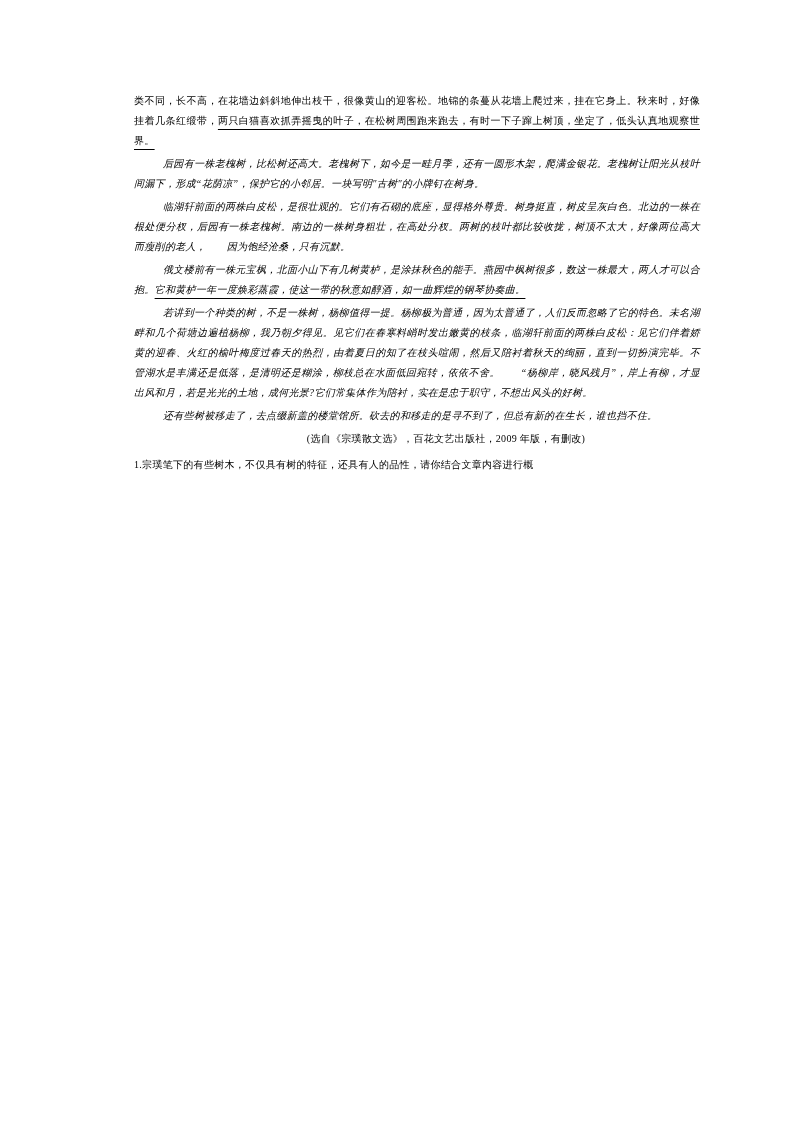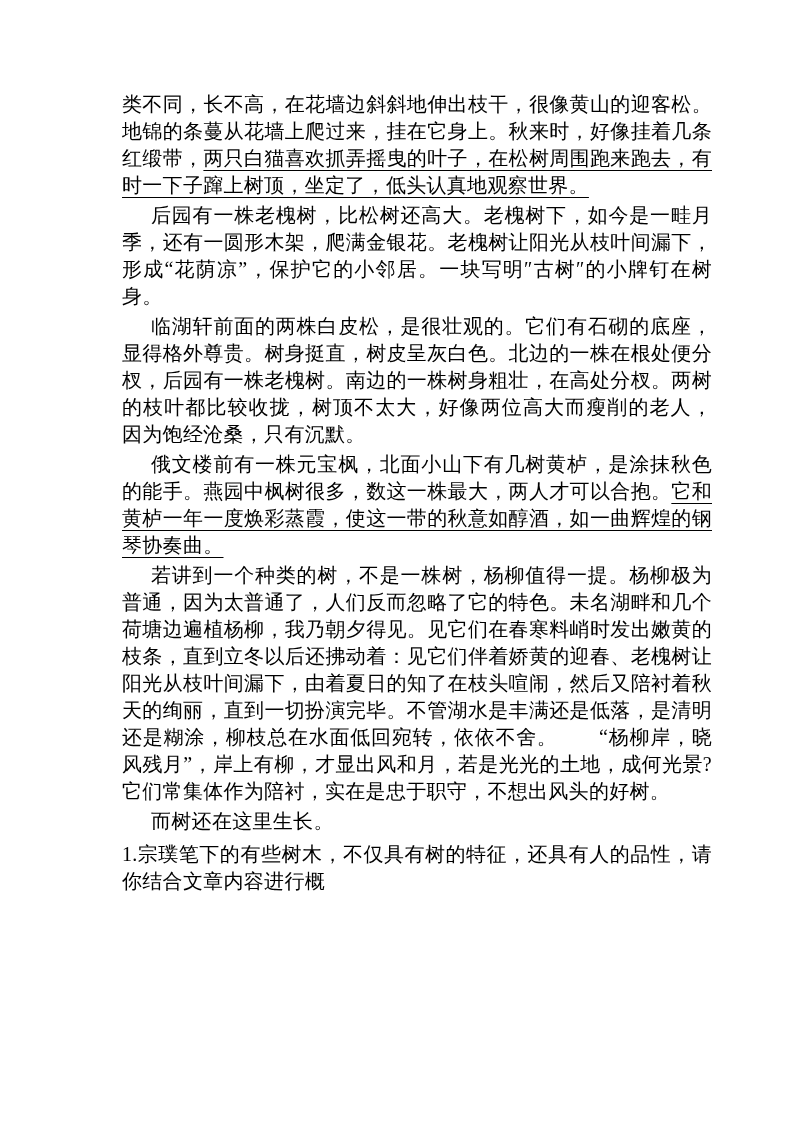--- a/index.html
+++ b/index.html
@@ -12,27 +12,27 @@
     box-sizing: border-box;
     width: 794px;
     height: 1123px;
     background: #ffffff;
     color: #000000;
     padding: 88px 78px 0 118px;
     font-family: "Liberation Serif", "DejaVu Serif", serif;
     overflow: hidden;
   }
   .para {
-    margin: 3px 4px;
-    font-size: 20px;
-    line-height: 27px;
+    margin: 3px 16px;
+    font-size: 10px;
+    line-height: 20px;
     text-align: justify;
     letter-spacing: 0.3px;
   }
-  .para.indent { text-indent: 29px; }
+  .para.indent { text-indent: 29px; font-style: italic; }
   .para.attribution {
     text-align: center;
     text-indent: 0;
     padding-left: 58px;
   }
   .para.question {
     text-indent: 0;
     margin-top: 6px;
   }
   .run { white-space: pre-wrap; }
@@ -44,17 +44,18 @@
 </style>
 </head>
 <body>
 
 <div class="page">
   <div>
       <p class="para body"><span class="run">类不同，长不高，在花墙边斜斜地伸出枝干，很像黄山的迎客松。地锦的条蔓从花墙上爬过来，挂在它身上。秋来时，好像挂着几条红缎带，</span><span class="run u">两只白猫喜欢抓弄摇曳的叶子，在松树周围跑来跑去，有时一下子蹿上树顶，坐定了，低头认真地观察世界。</span></p>
       <p class="para body indent"><span class="run">后园有一株老槐树，比松树还高大。老槐树下，如今是一畦月季，还有一圆形木架，爬满金银花。老槐树让阳光从枝叶间漏下，形成“花荫凉”，保护它的小邻居。一块写明″古树″的小牌钉在树身。</span></p>
       <p class="para body indent"><span class="run">临湖轩前面的两株白皮松，是很壮观的。它们有石砌的底座，显得格外尊贵。树身挺直，树皮呈灰白色。北边的一株在根处便分杈，后园有一株老槐树。南边的一株树身粗壮，在高处分杈。两树的枝叶都比较收拢，树顶不太大，好像两位高大而瘦削的老人，　　因为饱经沧桑，只有沉默。</span></p>
       <p class="para body indent"><span class="run">俄文楼前有一株元宝枫，北面小山下有几树黄栌，是涂抹秋色的能手。燕园中枫树很多，数这一株最大，两人才可以合抱。</span><span class="run u">它和黄栌一年一度焕彩蒸霞，使这一带的秋意如醇酒，如一曲辉煌的钢琴协奏曲。</span></p>
-      <p class="para body indent"><span class="run">若讲到一个种类的树，不是一株树，杨柳值得一提。杨柳极为普通，因为太普通了，人们反而忽略了它的特色。未名湖畔和几个荷塘边遍植杨柳，我乃朝夕得见。见它们在春寒料峭时发出嫩黄的枝条，直到立冬以后还拂动着：见它们伴着娇黄的迎春、老槐树让阳光从枝叶间漏下，由着夏日的知了在枝头喧闹，然后又陪衬着秋天的绚丽，直到一切扮演完毕。不管湖水是丰满还是低落，是清明还是糊涂，柳枝总在水面低回宛转，依依不舍。　　“杨柳岸，晓风残月”，岸上有柳，才显出风和月，若是光光的土地，成何光景?它们常集体作为陪衬，实在是忠于职守，不想出风头的好树。</span></p>
-      <p class="para body indent"><span class="run">而树还在这里生长。</span></p>
+      <p class="para body indent"><span class="run">若讲到一个种类的树，不是一株树，杨柳值得一提。杨柳极为普通，因为太普通了，人们反而忽略了它的特色。未名湖畔和几个荷塘边遍植杨柳，我乃朝夕得见。见它们在春寒料峭时发出嫩黄的枝条，临湖轩前面的两株白皮松：见它们伴着娇黄的迎春、火红的榆叶梅度过春天的热烈，由着夏日的知了在枝头喧闹，然后又陪衬着秋天的绚丽，直到一切扮演完毕。不管湖水是丰满还是低落，是清明还是糊涂，柳枝总在水面低回宛转，依依不舍。　　“杨柳岸，晓风残月”，岸上有柳，才显出风和月，若是光光的土地，成何光景?它们常集体作为陪衬，实在是忠于职守，不想出风头的好树。</span></p>
+      <p class="para body indent"><span class="run">还有些树被移走了，去点缀新盖的楼堂馆所。砍去的和移走的是寻不到了，但总有新的在生长，谁也挡不住。</span></p>
+      <p class="para attribution"><span class="run">(选自《宗璞散文选》，百花文艺出版社，2009 年版，有删改)</span></p>
       <p class="para question"><span class="run">1.宗璞笔下的有些树木，不仅具有树的特征，还具有人的品性，请你结合文章内容进行概</span></p>
     </div>
 </div>
 
 </body></html>

